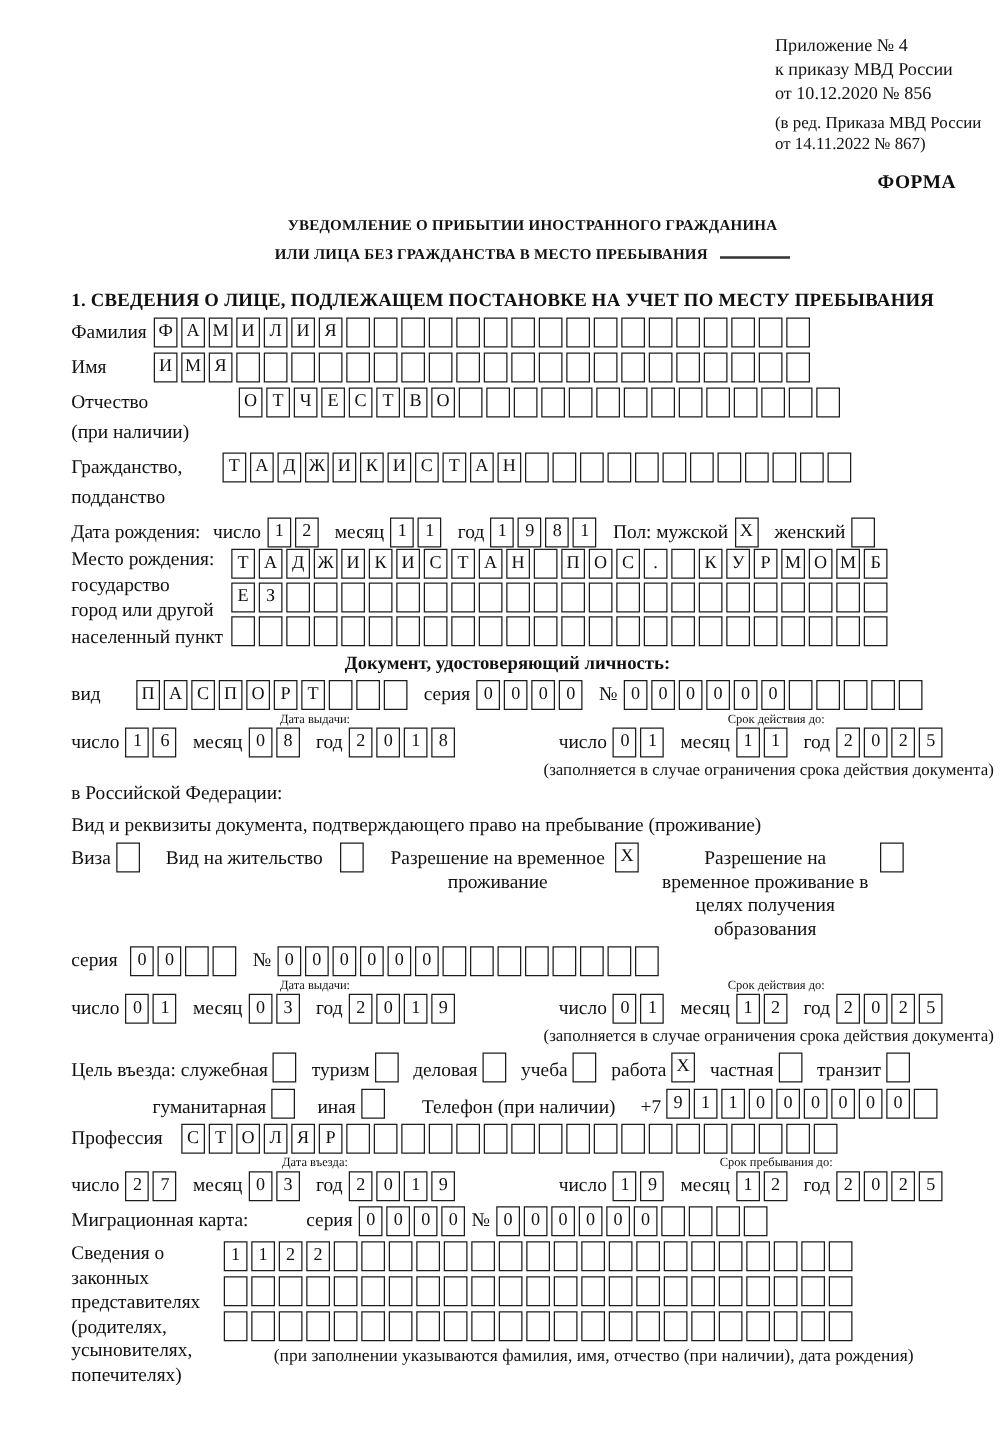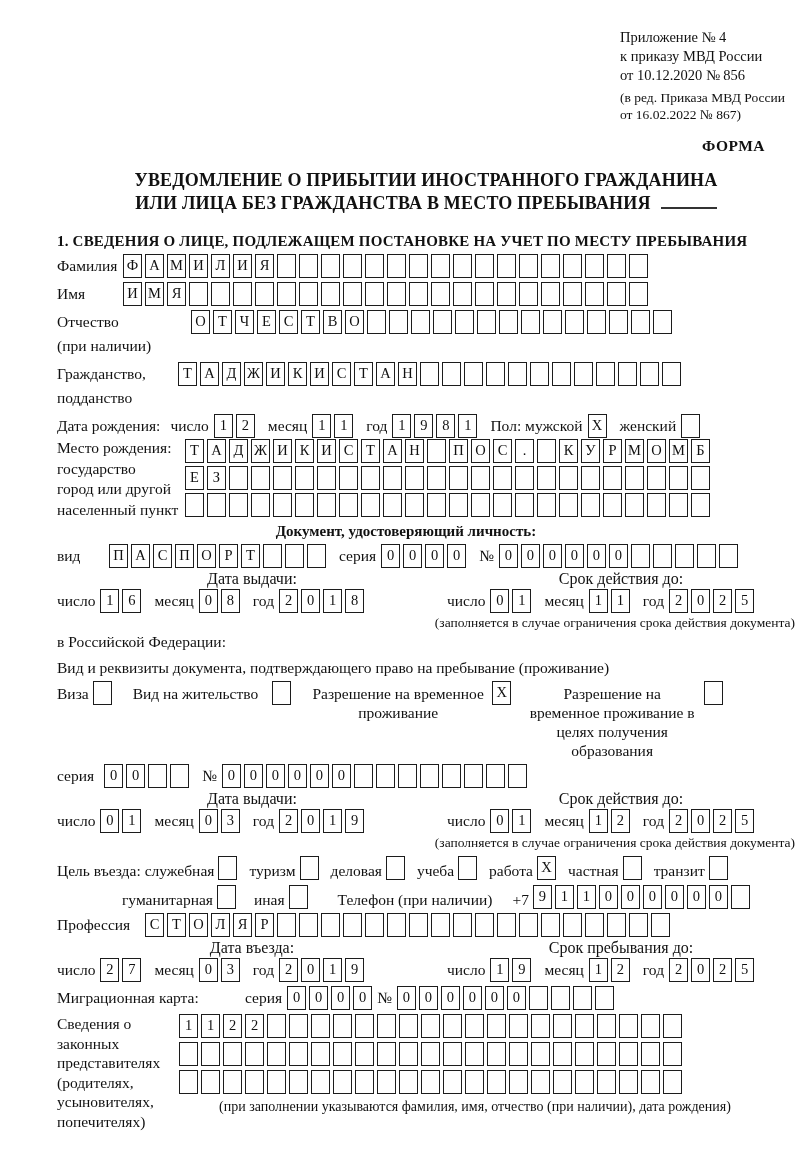--- a/index.html
+++ b/index.html
@@ -10,21 +10,21 @@
     font-family: "Liberation Serif", "DejaVu Serif", serif;
     font-size: 15.5px;
   }
   .page { width: 800px; height: 1163px; padding: 28px 5px 6px 57px; overflow: hidden; }
 
   
   .ref-block { margin-left: 563px; font-size: 14.5px; line-height: 19px; }
   .ref-block .ed { margin-top: 4px; font-size: 13.5px; line-height: 17px; }
   .forma { text-align: right; padding-right: 30px; font-weight: bold; font-size: 15.5px; margin-top: 14px; letter-spacing: .5px; }
 
-  .title { text-align: center; font-weight: bold; font-size: 18px; margin-top: 14px; line-height: 23px; letter-spacing: .2px; }
+  .title { text-align: center; font-weight: bold; font-size: 12px; margin-top: 14px; line-height: 23px; letter-spacing: .2px; }
   .title .blank { display: inline-block; width: 56px; border-bottom: 2.4px solid #333; height: 13px; margin-left: 10px; }
 
   .sec-heading { font-weight: bold; font-size: 15px; margin-top: 18px; letter-spacing: .2px; }
 
   
   .boxes { display: inline-flex; flex-wrap: nowrap; vertical-align: middle; }
   .cb {
     flex: none; display: inline-block;
     width: 19px; height: 24px; margin-right: 3px;
     border: 1.6px solid #1c1c1c;
@@ -36,21 +36,21 @@
   .frow.top { align-items: flex-start; }
   .flabel { flex: none; line-height: 24px; }
   .w1 { width: 66px; }
   .sub { line-height: 20px; margin-top: -2px; }
 
   .dl { margin: 0 5px 0 10px; }
   .dl.first { margin-left: 0; }
 
   .center-bold { text-align: center; font-weight: bold; font-size: 15px; margin-top: 3px; margin-right: 40px; }
 
-  .two-col-head { display: flex; margin-top: 2px; font-size: 16px; }
+  .two-col-head { display: flex; margin-top: 2px; font-size: 10px; }
   .two-col-head .lh { width: 390px; text-align: center; }
   .two-col-head .rh { width: 348px; text-align: center; }
   .two-col-row { display: flex; margin-top: 1px; align-items: center; }
   .two-col-row .lcol { width: 390px; display: flex; align-items: center; }
   .two-col-row .rcol { display: flex; align-items: center; }
   .note-right { text-align: right; font-size: 13.5px; margin-top: 2px; line-height: 16px; }
 
   .intro { margin-top: 5px; line-height: 21px; }
 
   .opt-row { display: flex; align-items: flex-start; margin-top: 3px; }
@@ -76,21 +76,21 @@
 <body>
 
 <div class="page">
 
   <div class="ref-block">
     <div>Приложение № 4</div>
     <div>к приказу МВД России</div>
     <div>от 10.12.2020 № 856</div>
     <div class="ed">
       <div>(в ред. Приказа МВД России</div>
-      <div>от 16.02.2022 № 867)</div>
+      <div>от 14.11.2022 № 867)</div>
     </div>
   </div>
 
   <div class="forma">ФОРМА</div>
 
   <div class="title">
     <div>УВЕДОМЛЕНИЕ О ПРИБЫТИИ ИНОСТРАННОГО ГРАЖДАНИНА</div>
     <div><span>ИЛИ ЛИЦА БЕЗ ГРАЖДАНСТВА В МЕСТО ПРЕБЫВАНИЯ</span><span class="blank"></span></div>
   </div>
 

